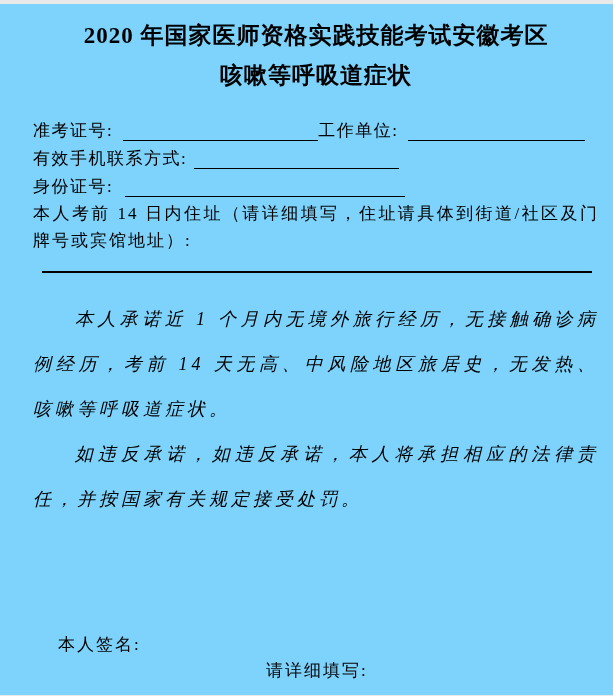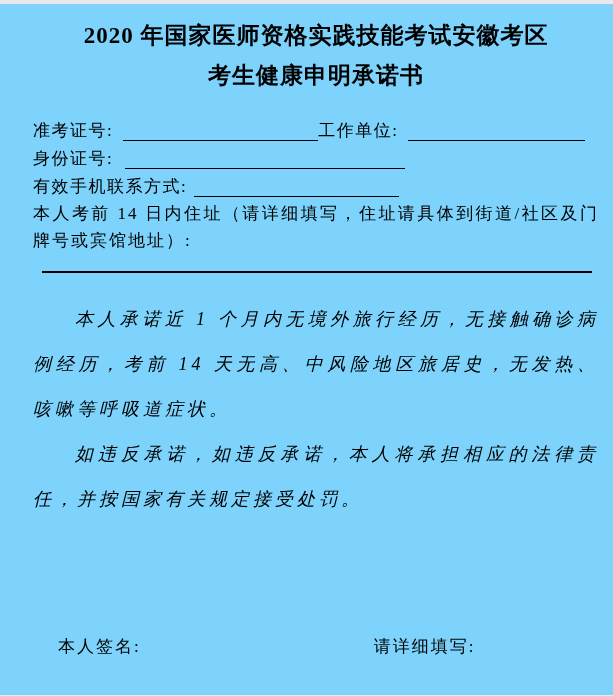--- a/index.html
+++ b/index.html
@@ -59,57 +59,58 @@
     font-size: 18px;
     line-height: 45px;
     letter-spacing: 4px;
     text-align: justify;
     text-indent: 42px;
     font-style: italic;
   }
   .para-1 { margin-top: 24px; }
   .footer-row {
     display: flex;
-    align-items: flex-end;
+    align-items: flex-start;
     margin-top: 110px;
     height: 28px;
     font-size: 17px;
     line-height: 26px;
     letter-spacing: 2px;
     white-space: nowrap;
+    flex-direction: column;
   }
   .footer-sig { margin-left: 25px; }
   .footer-date { margin-left: 233px; }
 </style>
 </head>
 <body>
 
 <div class="page">
 
   <div class="title">2020 年国家医师资格实践技能考试安徽考区</div>
-  <div class="title">考生健康申明承诺书</div>
+  <div class="title">咳嗽等呼吸道症状</div>
 
   <div class="form-section">
 
 
     <div class="form-row">
       <span class="form-label">准考证号:</span>
       <span class="blank" style="width:195px; margin-left:10px;"></span>
       <span class="form-label">工作单位:</span>
       <span class="blank grow" style="margin-left:10px;"></span>
     </div>
 
     <div class="form-row">
-      <span class="form-label">身份证号:</span>
-      <span class="blank" style="width:280px; margin-left:12px;"></span>
+      <span class="form-label">有效手机联系方式:</span>
+      <span class="blank" style="width:205px; margin-left:7px;"></span>
     </div>
 
     <div class="form-row">
-      <span class="form-label">有效手机联系方式:</span>
-      <span class="blank" style="width:205px; margin-left:7px;"></span>
+      <span class="form-label">身份证号:</span>
+      <span class="blank" style="width:280px; margin-left:12px;"></span>
     </div>
 
     <div class="address">本人考前 14 日内住址（请详细填写，住址请具体到街道/社区及门牌号或宾馆地址）:</div>
 
     <div class="fill-line"></div>
   </div>
 
   <div class="para para-1">本人承诺近 1 个月内无境外旅行经历，无接触确诊病例经历，考前 14 天无高、中风险地区旅居史，无发热、咳嗽等呼吸道症状。</div>
   <div class="para">如违反承诺，如违反承诺，本人将承担相应的法律责任，并按国家有关规定接受处罚。</div>
 

